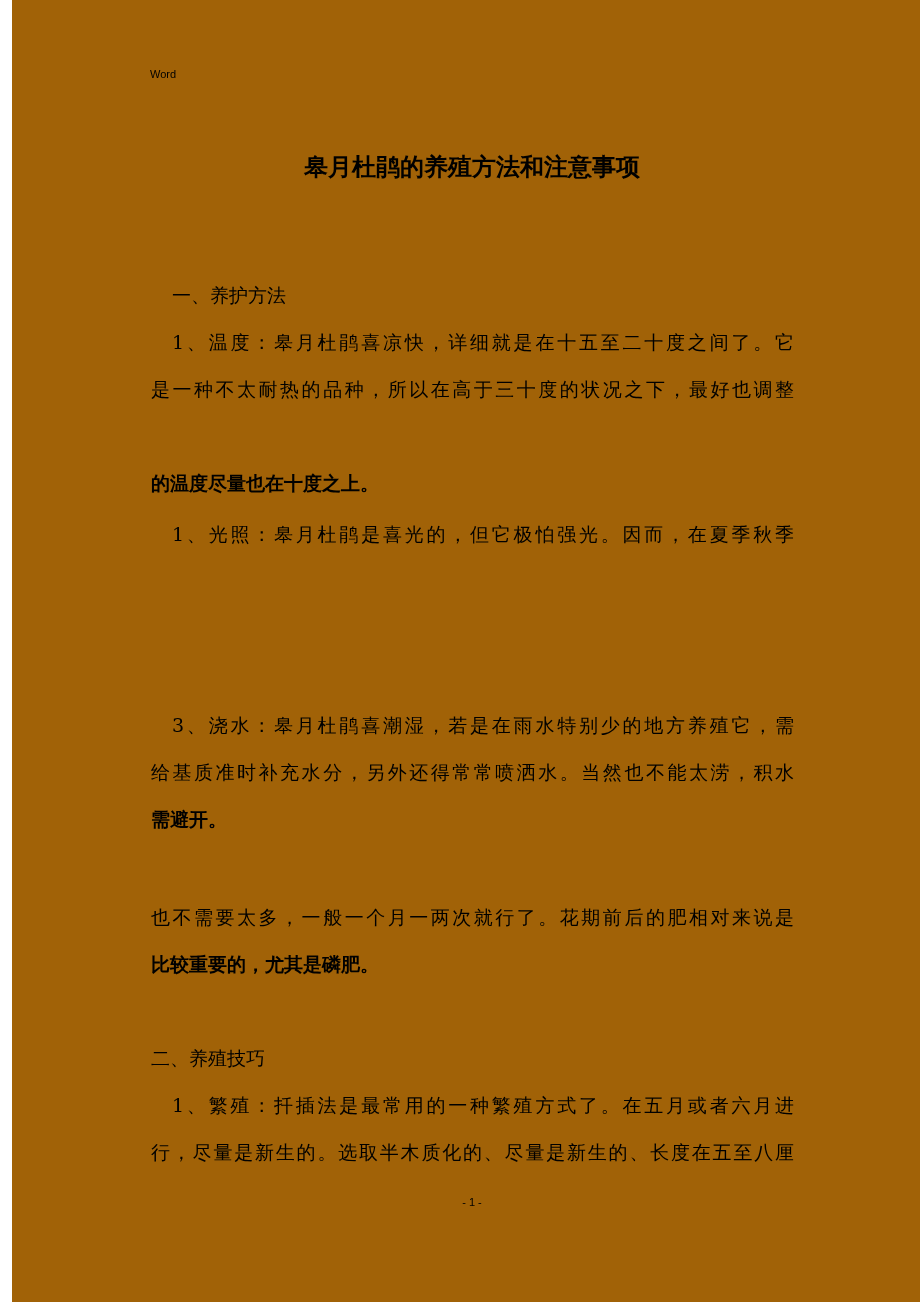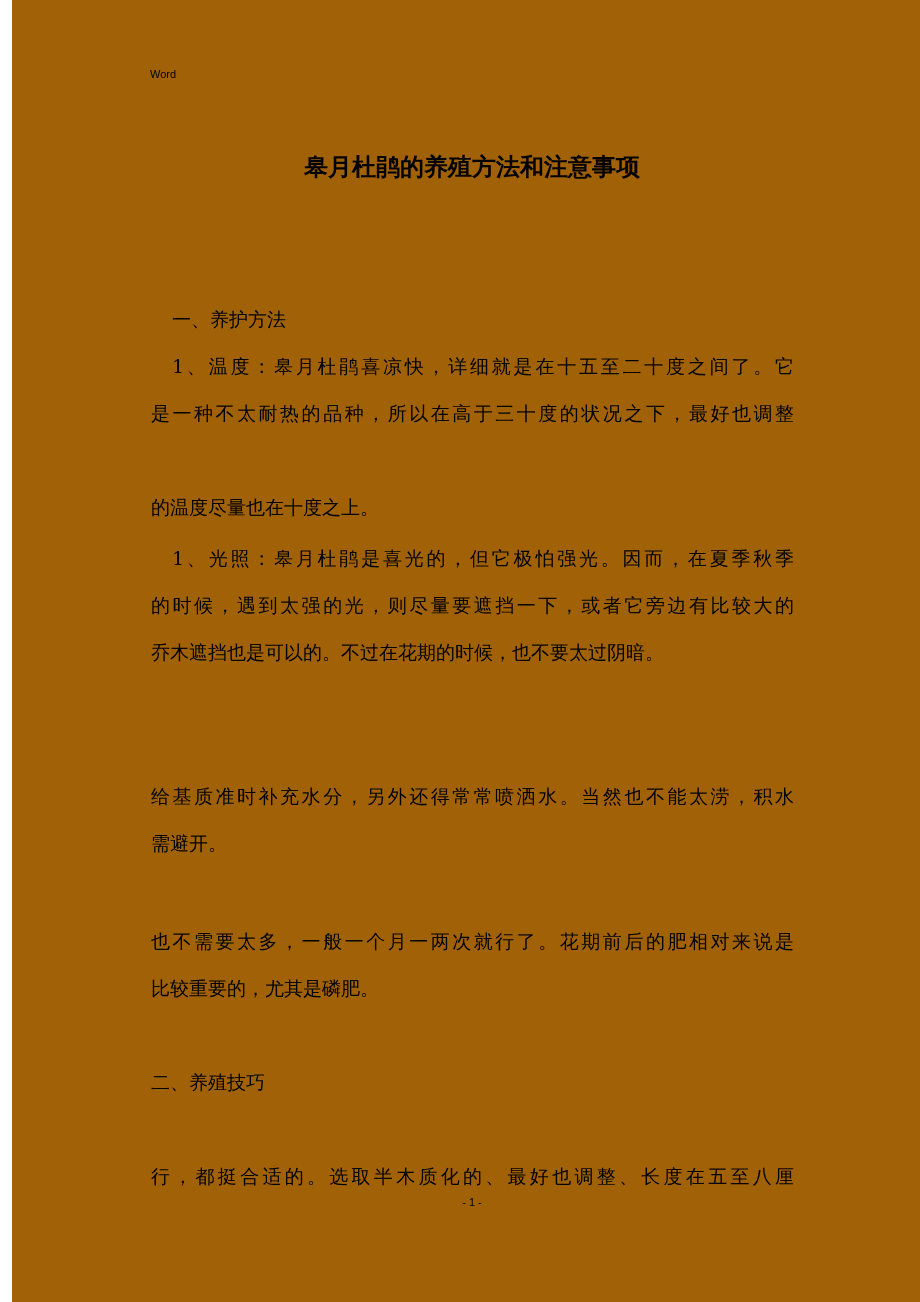--- a/index.html
+++ b/index.html
@@ -47,24 +47,24 @@
       position: absolute;
       left: 139px;
       width: 643px;
       height: 30px;
       font-size: 19px;
       line-height: 30px;
       white-space: nowrap;
       overflow: hidden;
       text-align: justify;
       text-align-last: justify;
-      margin-top: 24px;
     }
     .line.last {
       text-align-last: left;
+      font-weight: bold;
     }
     .line.indent {
       left: 160px;
       width: 622px;
     }
     .line.heading {
       text-align-last: left;
     }
     .footer-page {
       position: absolute;
@@ -86,28 +86,28 @@
 
   <h1 class="doc-title">皋月杜鹃的养殖方法和注意事项</h1>
 
   <div class="line indent heading" style="top:280px;">一、养护方法</div>
 
   <div class="line indent" style="top:327px;">1、温度：皋月杜鹃喜凉快，详细就是在十五至二十度之间了。它</div>
   <div class="line" style="top:374px;">是一种不太耐热的品种，所以在高于三十度的状况之下，最好也调整</div>
   <div class="line last" style="top:468px;">的温度尽量也在十度之上。</div>
 
   <div class="line indent" style="top:519px;">1、光照：皋月杜鹃是喜光的，但它极怕强光。因而，在夏季秋季</div>
-  <div class="line" style="top:566px;">的时候，遇到太强的光，则尽量要遮挡一下，或者它旁边有比较大的</div>
-  <div class="line last" style="top:613px;">乔木遮挡也是可以的。不过在花期的时候，也不要太过阴暗。</div>
 
+  <div class="line indent" style="top:710px;">3、浇水：皋月杜鹃喜潮湿，若是在雨水特别少的地方养殖它，需</div>
   <div class="line" style="top:757px;">给基质准时补充水分，另外还得常常喷洒水。当然也不能太涝，积水</div>
   <div class="line last" style="top:804px;">需避开。</div>
 
   <div class="line" style="top:902px;">也不需要太多，一般一个月一两次就行了。花期前后的肥相对来说是</div>
   <div class="line last" style="top:949px;">比较重要的，尤其是磷肥。</div>
 
   <div class="line heading" style="top:1043px;">二、养殖技巧</div>
 
-  <div class="line" style="top:1137px;">行，都挺合适的。选取半木质化的、最好也调整、长度在五至八厘</div>
+  <div class="line indent" style="top:1090px;">1、繁殖：扦插法是最常用的一种繁殖方式了。在五月或者六月进</div>
+  <div class="line" style="top:1137px;">行，尽量是新生的。选取半木质化的、尽量是新生的、长度在五至八厘</div>
 
   <div class="footer-page">- 1 -</div>
 
 </div>
 
 </body></html>

